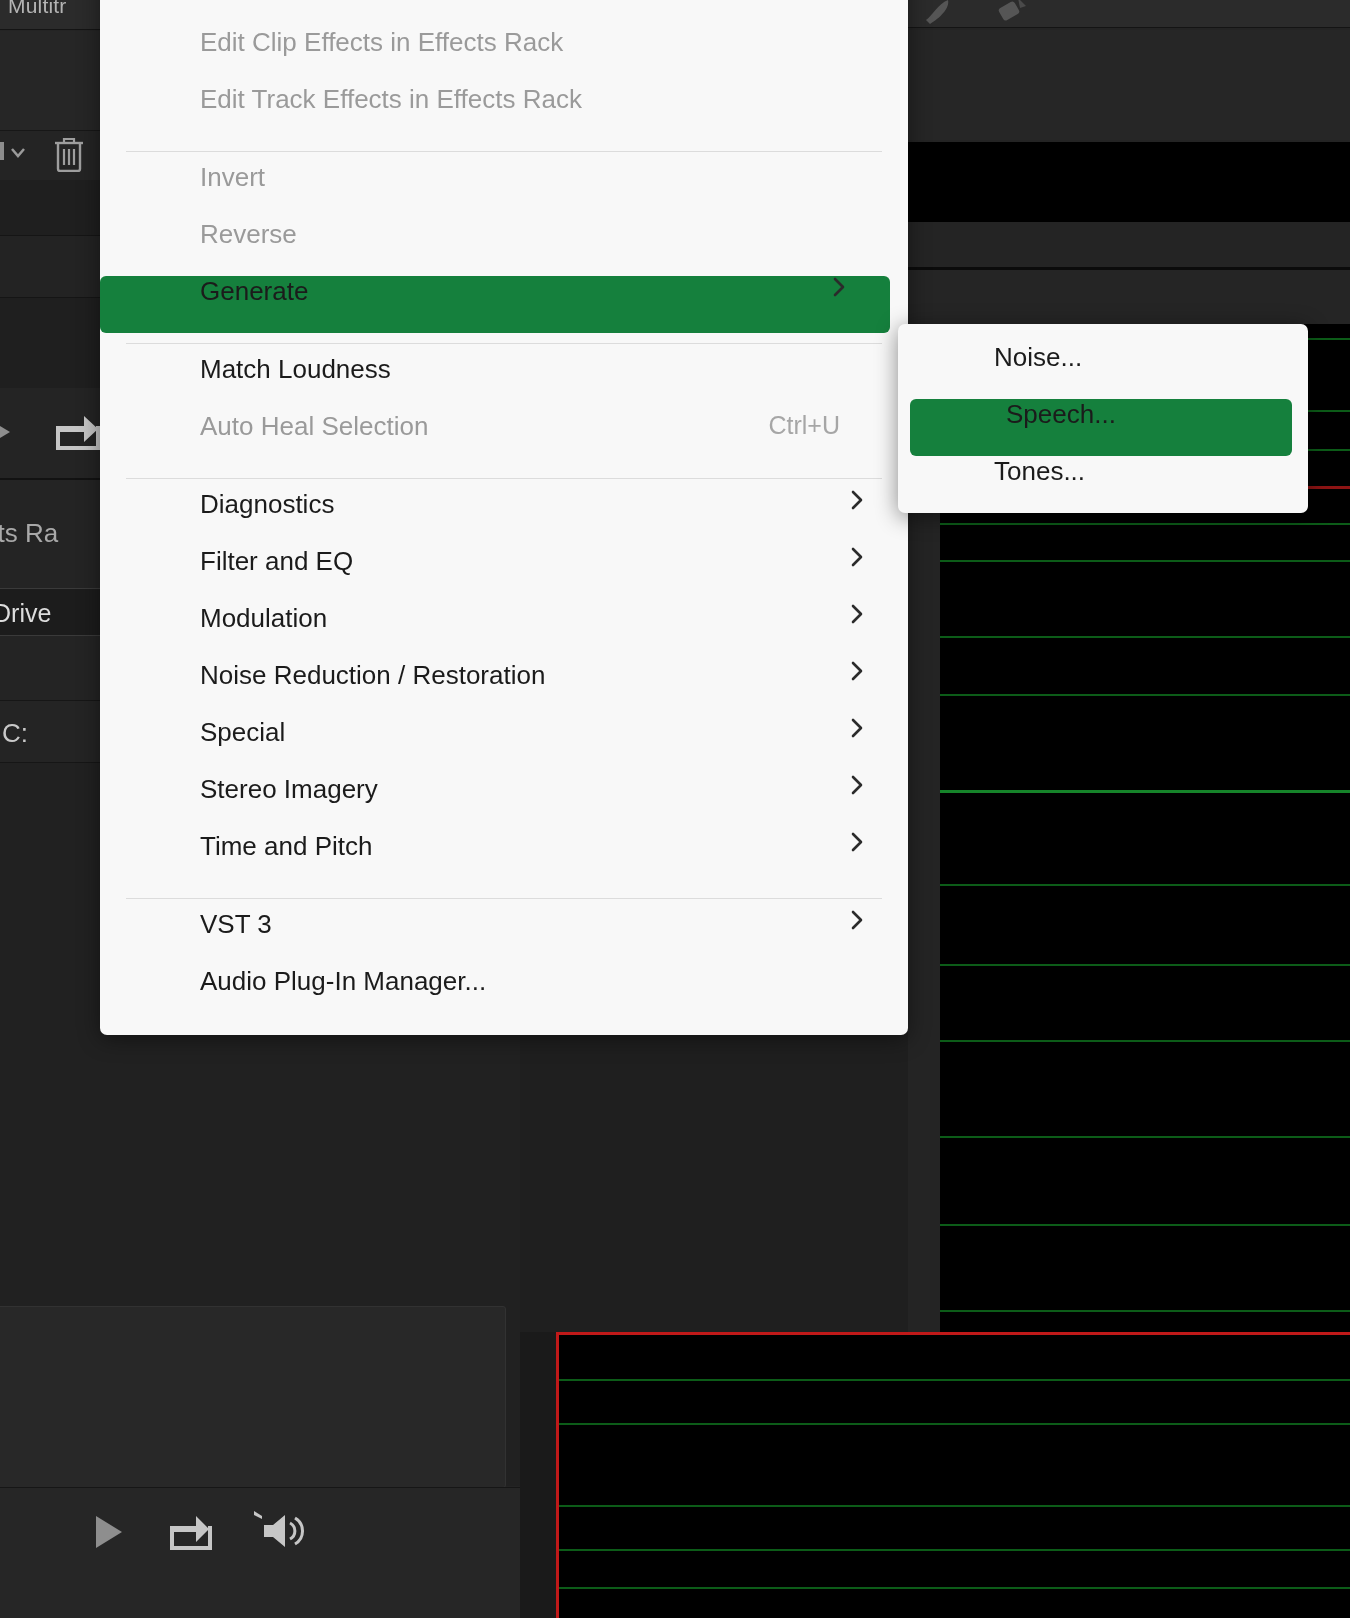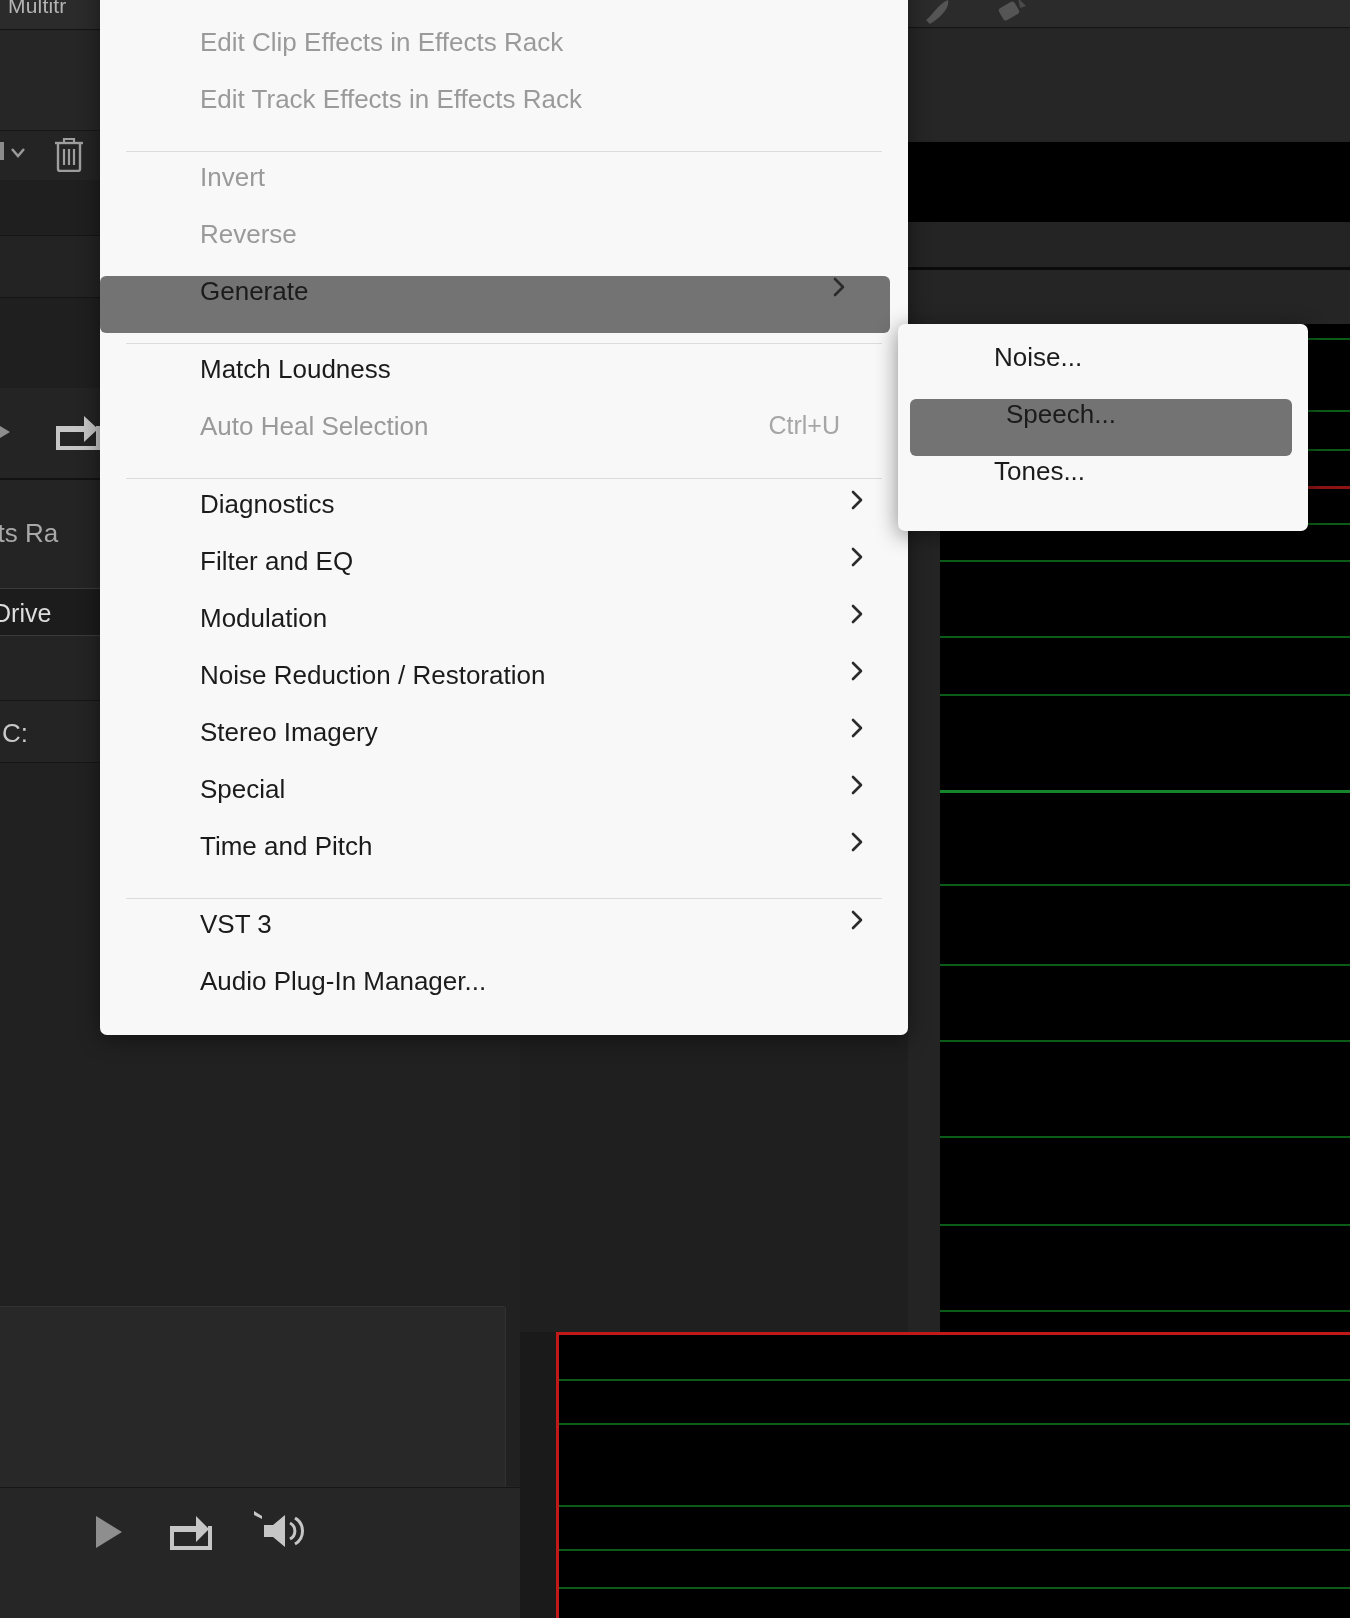--- a/index.html
+++ b/index.html
@@ -280,37 +280,37 @@
     font-size: 25px;
   }
   .menu-item .arrow {
     position: absolute;
     right: 44px;
     width: 14px; height: 22px;
   }
   .menu-item.disabled { color: #9a9a9a; }
   .menu-item.disabled .shortcut { color: #a6a6a6; }
   .menu-item.highlight {
-    background: #737373;
+    background: #15803d;
     border-radius: 6px;
     margin: 0 18px 0 0;
   }
 
   .menu-sep {
     height: 1px;
     background: #dcdcdc;
     margin: 10px 26px 10px 26px;
   }
 
   
   #generate-submenu {
     left: 898px;
     top: 324px;
     width: 410px;
-    padding: 18px 0 18px 0;
+    padding: 18px 0 0 0;
     border-radius: 7px;
   }
   #generate-submenu .menu-item {
     padding-left: 96px;
     height: 57px;
   }
   #generate-submenu .menu-item.highlight {
     margin: 0 16px 0 12px;
   }
 
@@ -529,29 +529,29 @@
     </div>
     <div class="menu-item">
       <span class="label">Noise Reduction / Restoration</span>
       <span class="arrow">
           <svg viewBox="0 0 14 22" width="14" height="22">
             <path d="M3 3 L11 11 L3 19" stroke="#2b2b2b" stroke-width="2.6" fill="none" stroke-linecap="round" stroke-linejoin="round"></path>
           </svg>
         </span>
     </div>
     <div class="menu-item">
+      <span class="label">Special</span>
+      <span class="arrow">
+          <svg viewBox="0 0 14 22" width="14" height="22">
+            <path d="M3 3 L11 11 L3 19" stroke="#2b2b2b" stroke-width="2.6" fill="none" stroke-linecap="round" stroke-linejoin="round"></path>
+          </svg>
+        </span>
+    </div>
+    <div class="menu-item">
       <span class="label">Stereo Imagery</span>
-      <span class="arrow">
-          <svg viewBox="0 0 14 22" width="14" height="22">
-            <path d="M3 3 L11 11 L3 19" stroke="#2b2b2b" stroke-width="2.6" fill="none" stroke-linecap="round" stroke-linejoin="round"></path>
-          </svg>
-        </span>
-    </div>
-    <div class="menu-item">
-      <span class="label">Special</span>
       <span class="arrow">
           <svg viewBox="0 0 14 22" width="14" height="22">
             <path d="M3 3 L11 11 L3 19" stroke="#2b2b2b" stroke-width="2.6" fill="none" stroke-linecap="round" stroke-linejoin="round"></path>
           </svg>
         </span>
     </div>
     <div class="menu-item">
       <span class="label">Time and Pitch</span>
       <span class="arrow">
           <svg viewBox="0 0 14 22" width="14" height="22">

